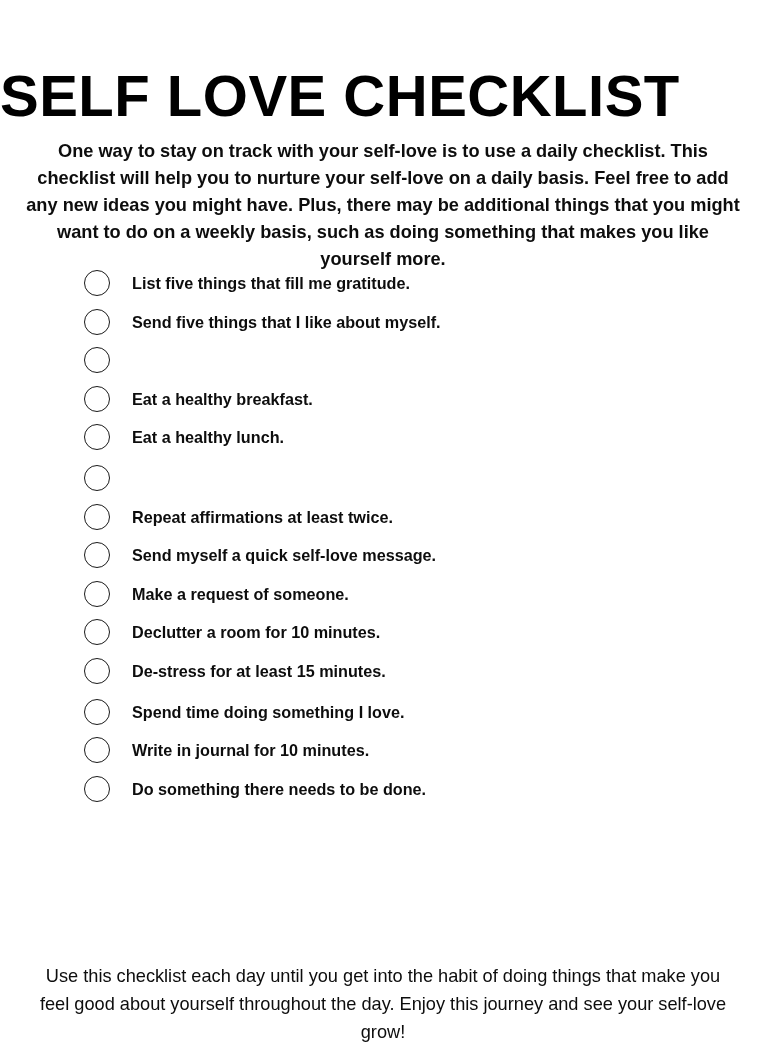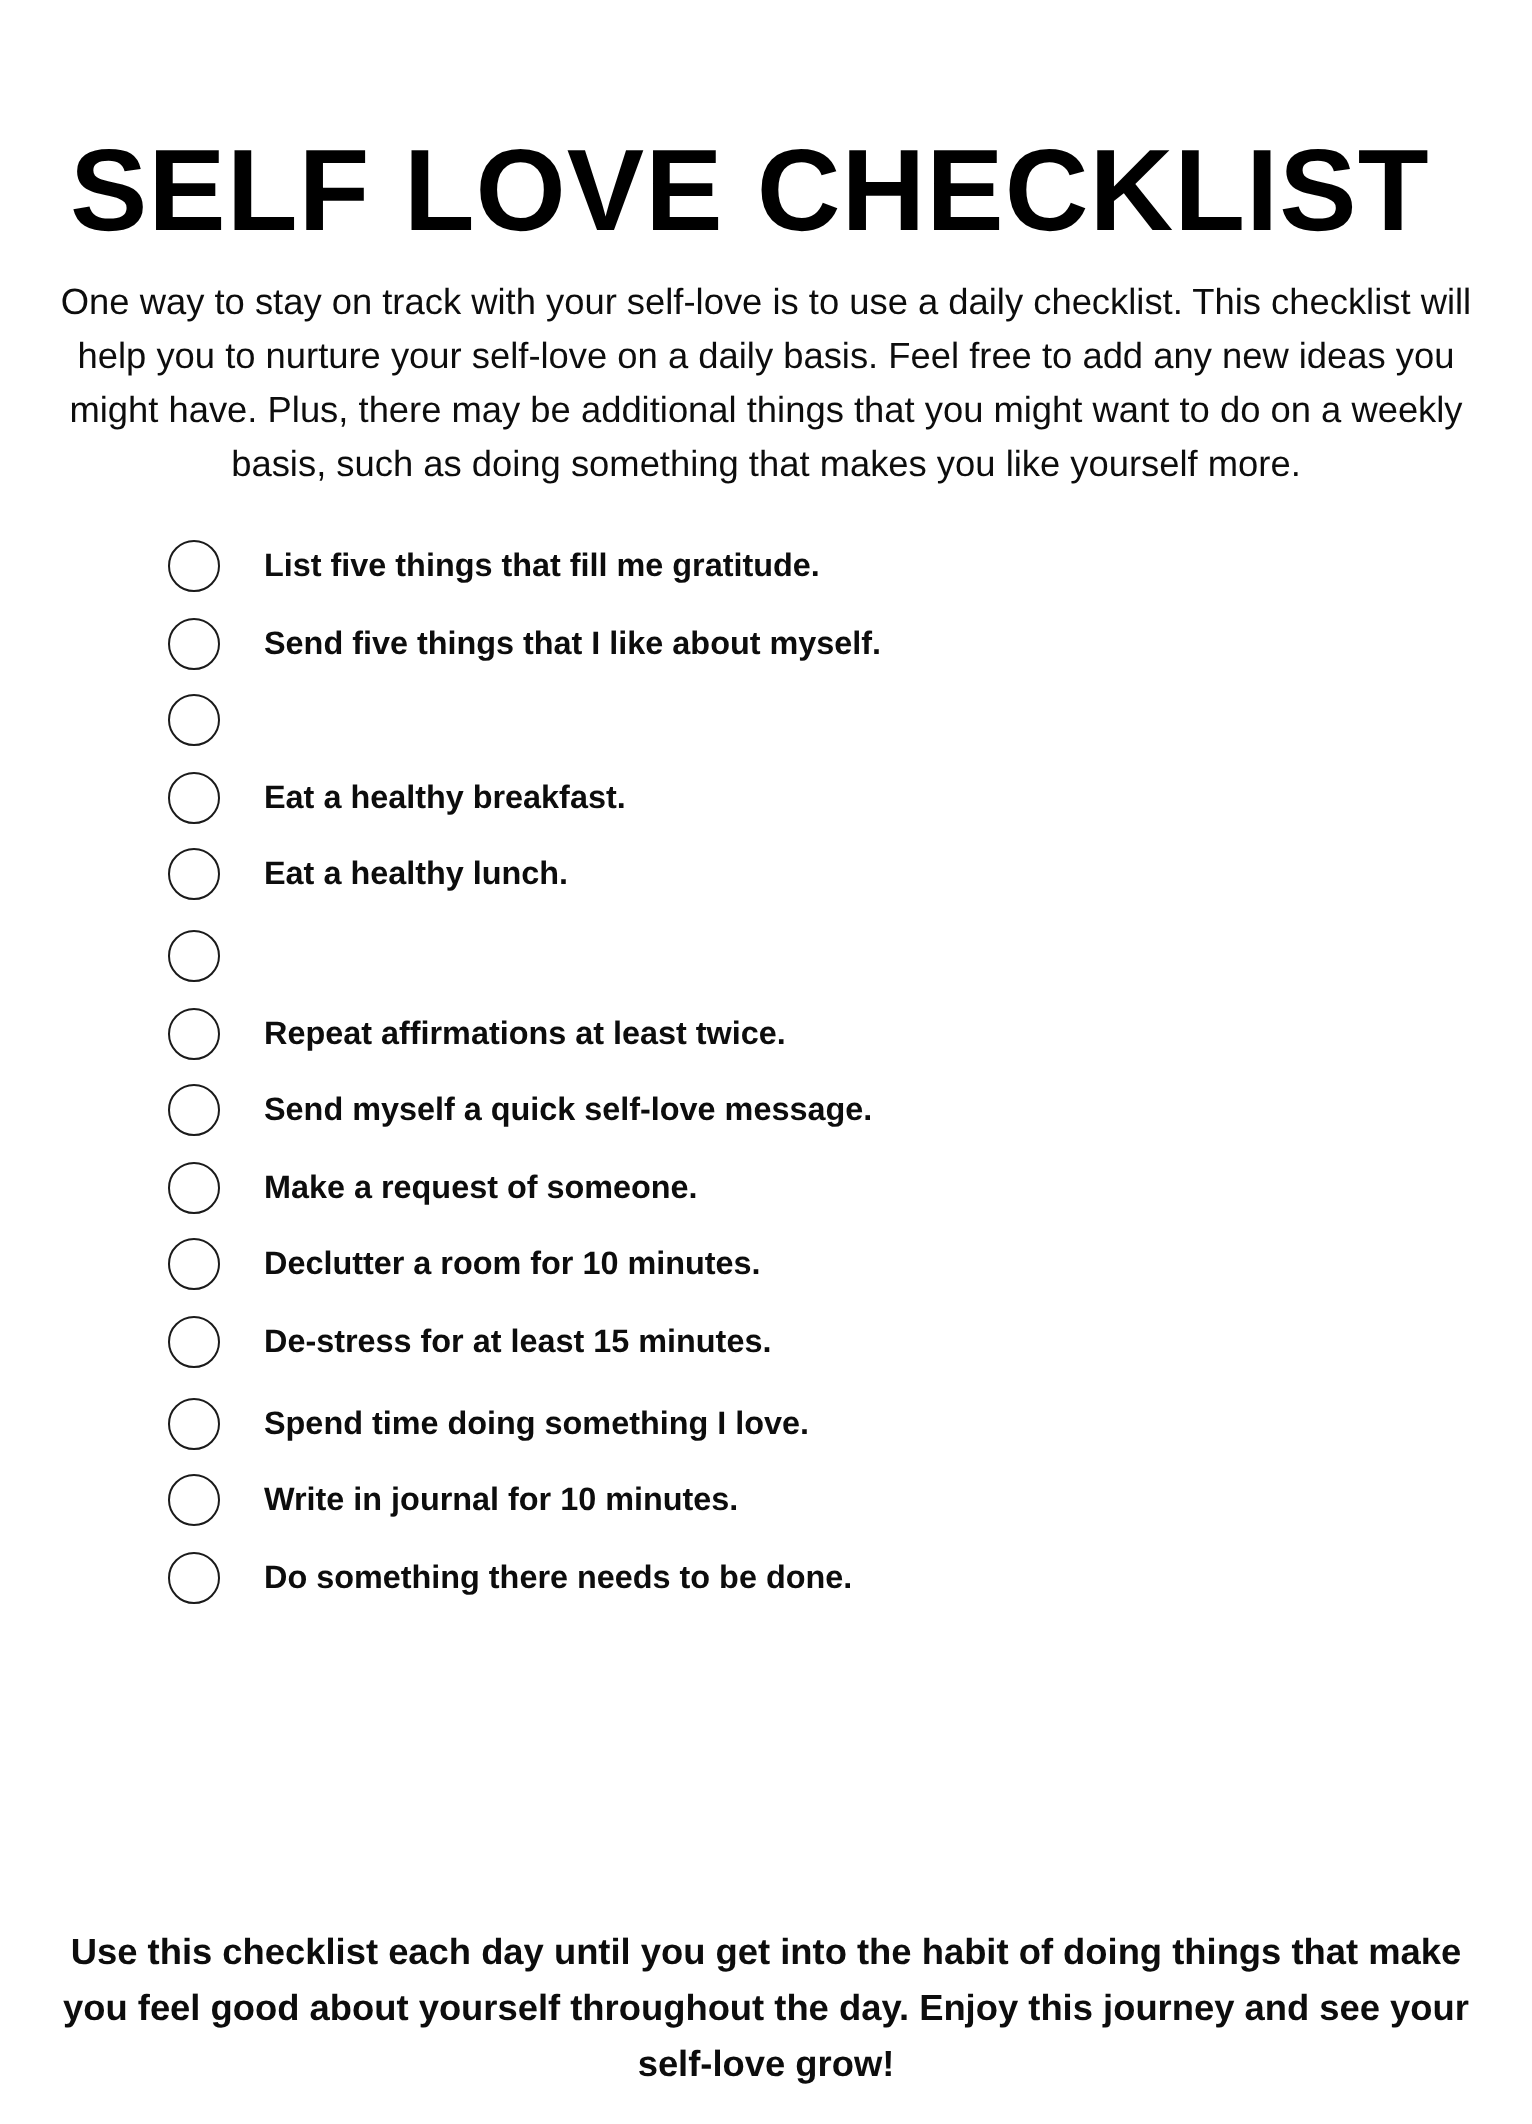--- a/index.html
+++ b/index.html
@@ -30,32 +30,31 @@
     left: 0;
     width: 616px;
     text-align: center;
     font-family: "Liberation Sans", sans-serif;
     font-size: 58px;
     font-weight: 700;
     letter-spacing: 0.5px;
     line-height: 1.05;
     color: #000000;
     white-space: nowrap;
-    padding-left: 35px;
   }
 
   
   .intro {
     position: absolute;
     top: 120px;
     left: 22px;
     width: 722px;
     text-align: center;
     font-size: 18.2px;
-    font-weight: 400;
+    font-weight: 700;
     line-height: 27px;
     color: #0d0d0d;
   }
 
   
   .checklist {
     position: absolute;
     top: 268px;
     left: 84px;
     width: 600px;
@@ -92,21 +91,21 @@
   }
 
   
   .footer {
     position: absolute;
     top: 944px;
     left: 30px;
     width: 706px;
     text-align: center;
     font-size: 18.2px;
-    font-weight: 700;
+    font-weight: 400;
     line-height: 28px;
     color: #0d0d0d;
   }
 </style>
 </head>
 <body>
 
 <div class="page">
 
   <h1 class="title">SELF LOVE CHECKLIST</h1>

